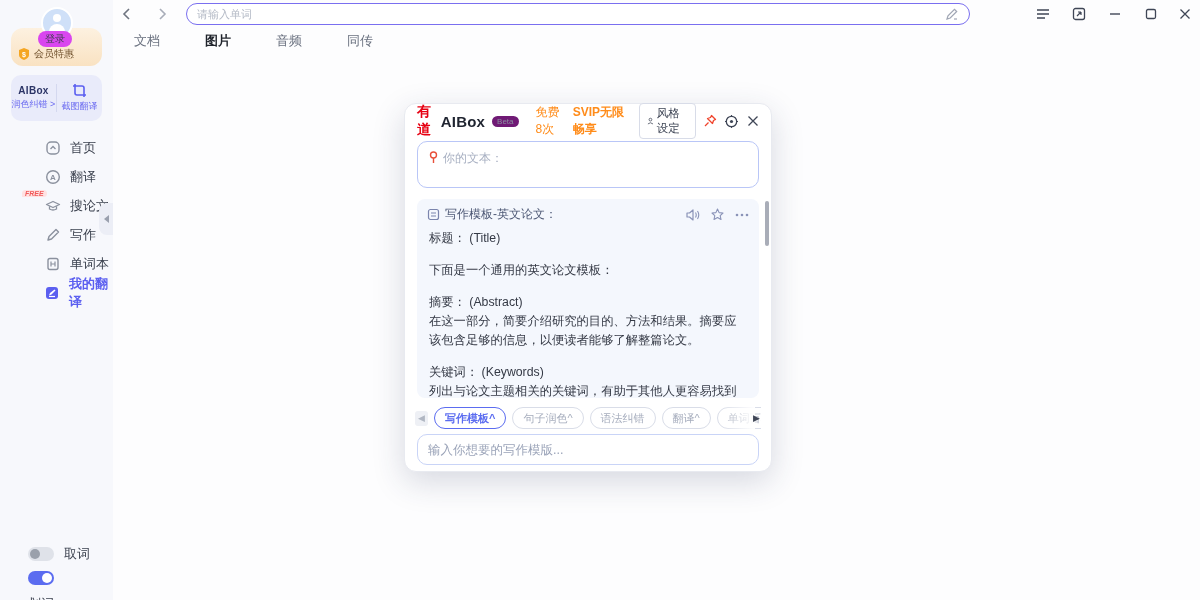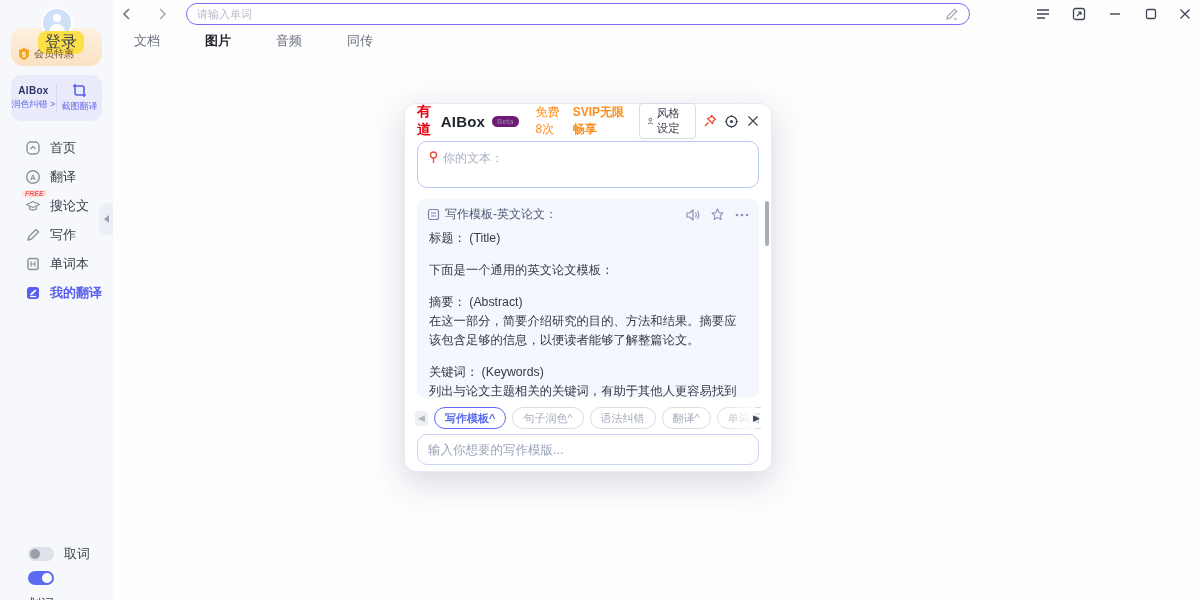--- a/index.html
+++ b/index.html
@@ -8,33 +8,33 @@
   .stage { position:relative; width:1200px; height:600px; background:#fdfdfe; }
 
   
   .sidebar { position:absolute; left:0; top:0; width:113px; height:600px; background:#f7f8fc; }
   .login-card { position:absolute; left:11px; top:28px; width:91px; height:38px;
     background:linear-gradient(180deg,#fdf1e0,#f9e2c2); border-radius:12px; }
   .avatar-wrap { position:absolute; left:41px; top:7px; width:32px; height:32px;
     background:#cfe0f8; border-radius:50%; border:2px solid #fff; }
   .avatar-head { position:absolute; left:10px; top:5px; width:8px; height:8px; background:#fff; border-radius:50%; }
   .avatar-body { position:absolute; left:6px; top:15px; width:16px; height:10px; background:#fff; border-radius:8px 8px 0 0; }
-  .login-pill { position:absolute; left:38px; top:31px; padding:1px 7px; background:#fde047;
-    border-radius:8px; font-size:16px; color:#3a3f4c; }
+  .login-pill { position:absolute; left:38px; top:31px; padding:1px 7px; background:#d946ef;
+    border-radius:8px; font-size:10px; color:#3a3f4c; }
   .member-pill { position:absolute; left:18px; top:46px; width:77px; height:16px; display:flex;
     align-items:center; gap:4px; font-size:10px; color:#6e4f2a; }
   .shield { width:12px; height:12px; }
   .tools-card { position:absolute; left:11px; top:75px; width:91px; height:46px;
     background:#e9ebfa; border-radius:10px; display:flex; }
   .tool-col { flex:1; display:flex; flex-direction:column; align-items:center; justify-content:center; gap:2px; }
   .tool-divider { width:1px; height:28px; background:#d4d8ef; align-self:center; }
   .aibox-logo { font-size:10px; font-weight:bold; color:#2c3566; letter-spacing:.3px; }
   .tool-sub { font-size:9px; color:#6a6af0; }
   .nav { position:absolute; left:0; top:133px; width:113px; }
-  .nav-item { position:relative; display:flex; align-items:center; gap:9px; height:29px; padding-left:24px;
+  .nav-item { position:relative; display:flex; align-items:center; gap:9px; height:29px; padding-left:44px;
     font-size:13px; color:#3b414e; cursor:pointer; }
   .nav-item.active { color:#5b5ff0; font-weight:bold; }
   .nav-ico { width:17px; height:17px; display:flex; align-items:center; justify-content:center; }
   .free-badge { position:absolute; left:22px; top:-1px; background:#ffe2e2; color:#f05a5a;
     font-size:7px; font-style:italic; font-weight:bold; padding:0 3px; border-radius:4px 4px 4px 1px; }
   .collapse-handle { position:absolute; left:99px; top:203px; width:14px; height:32px;
     background:#eceef6; border-radius:8px 0 0 8px; display:flex; align-items:center; justify-content:center; }
   .collapse-tri { width:0; height:0; border-top:4px solid transparent; border-bottom:4px solid transparent;
     border-right:5px solid #9aa0ae; }
   .toggle-row { position:absolute; left:28px; display:flex; align-items:center; gap:10px;

